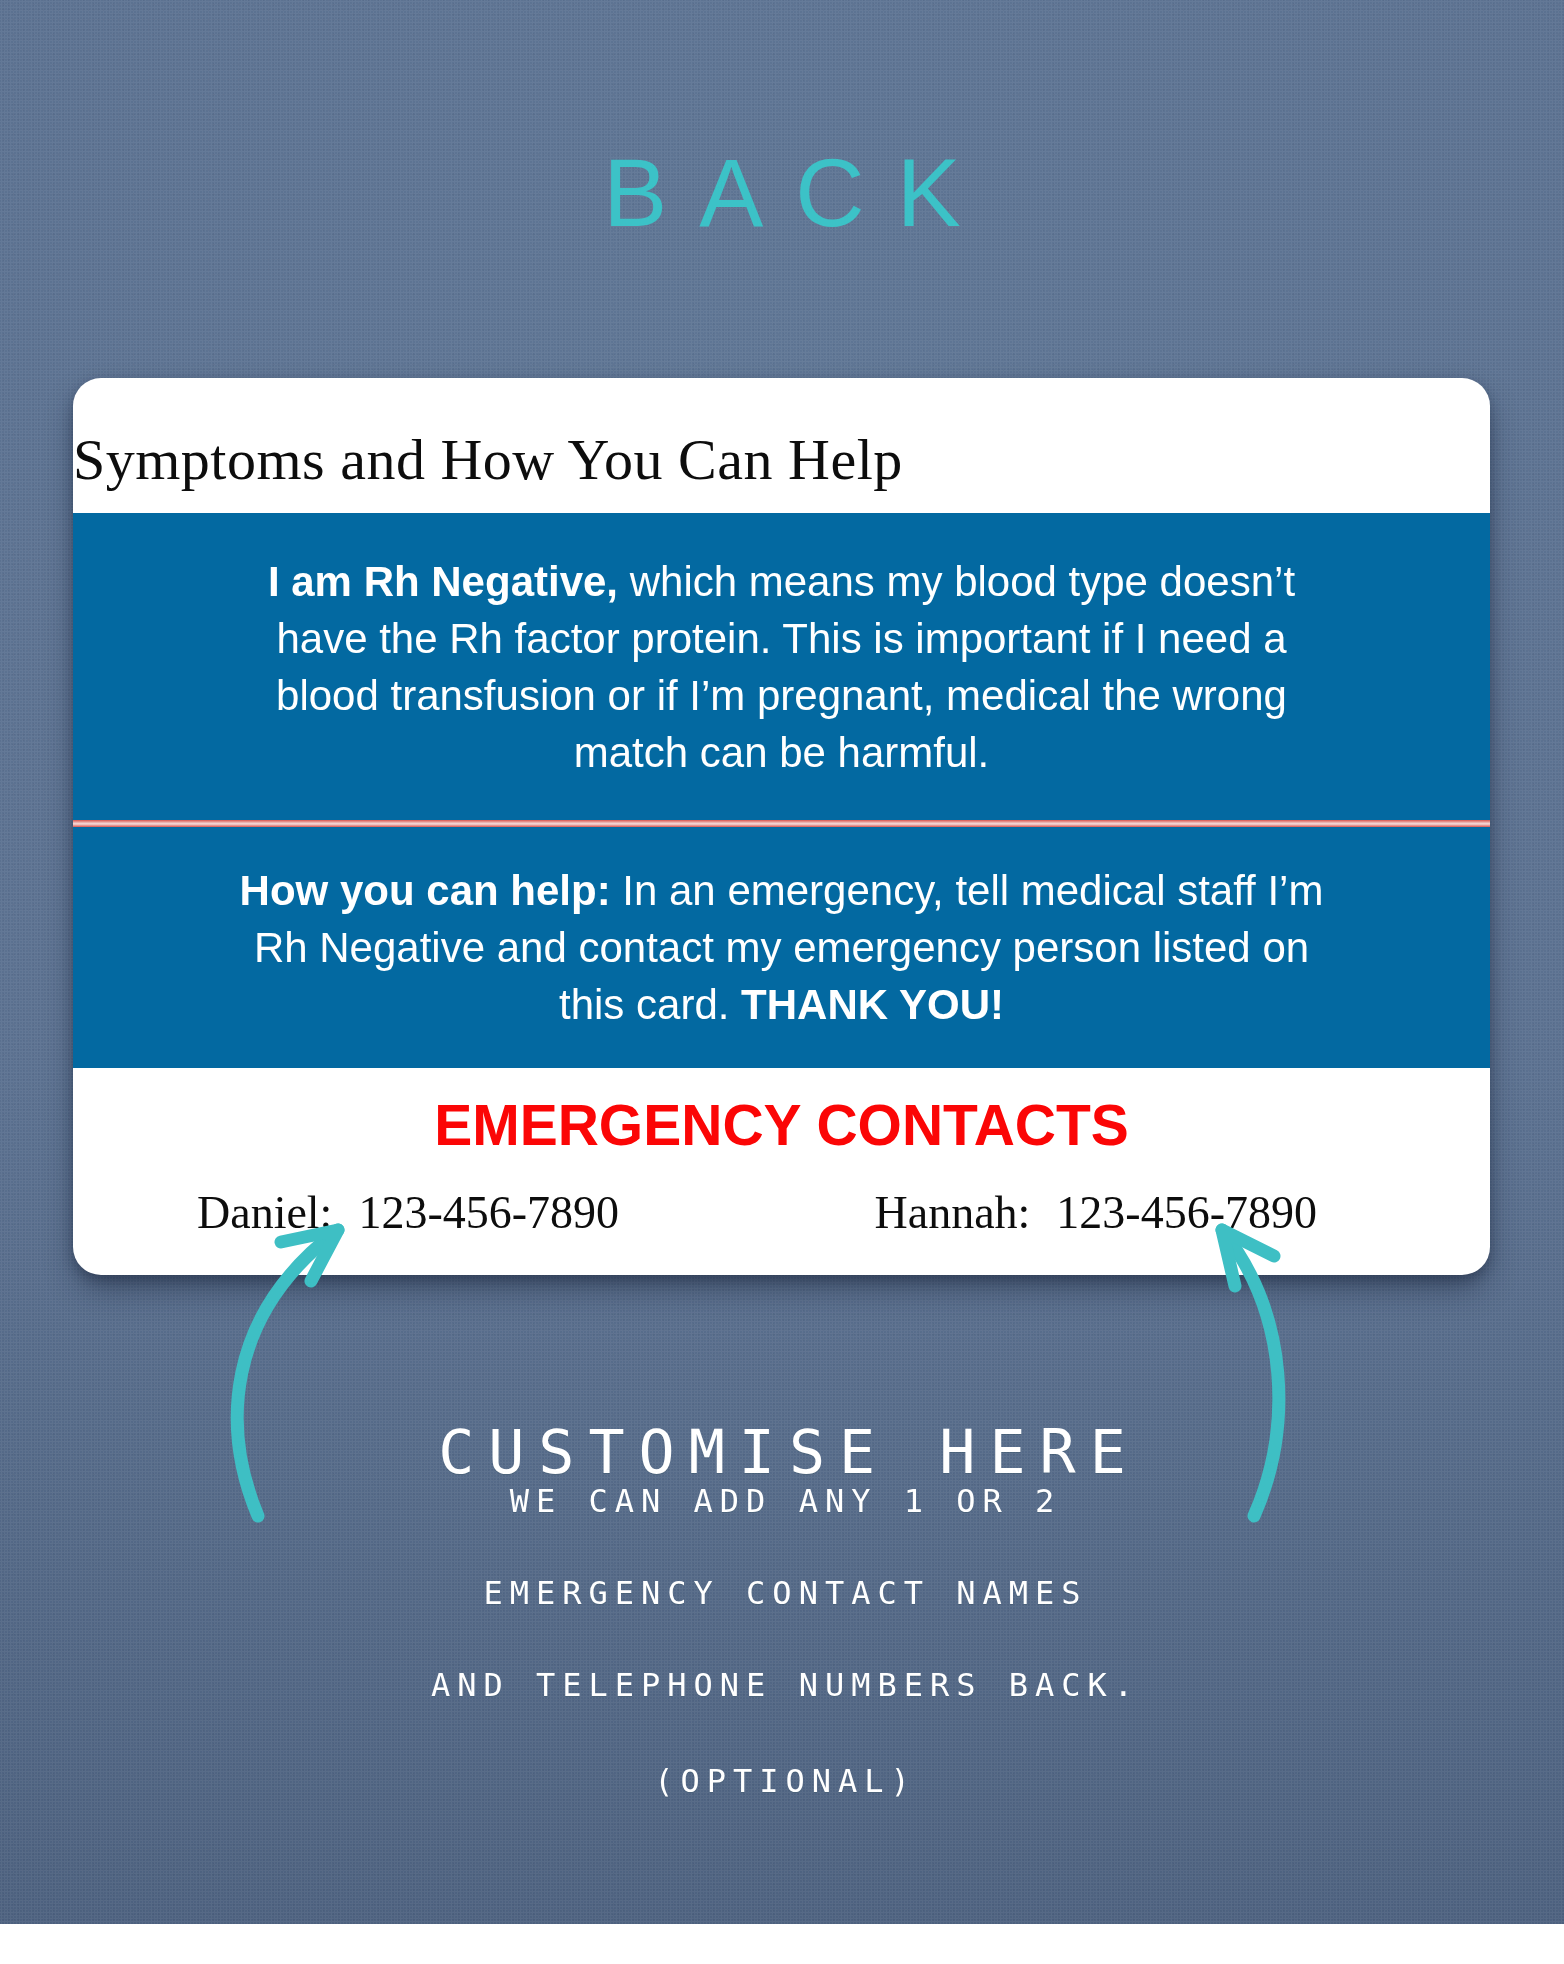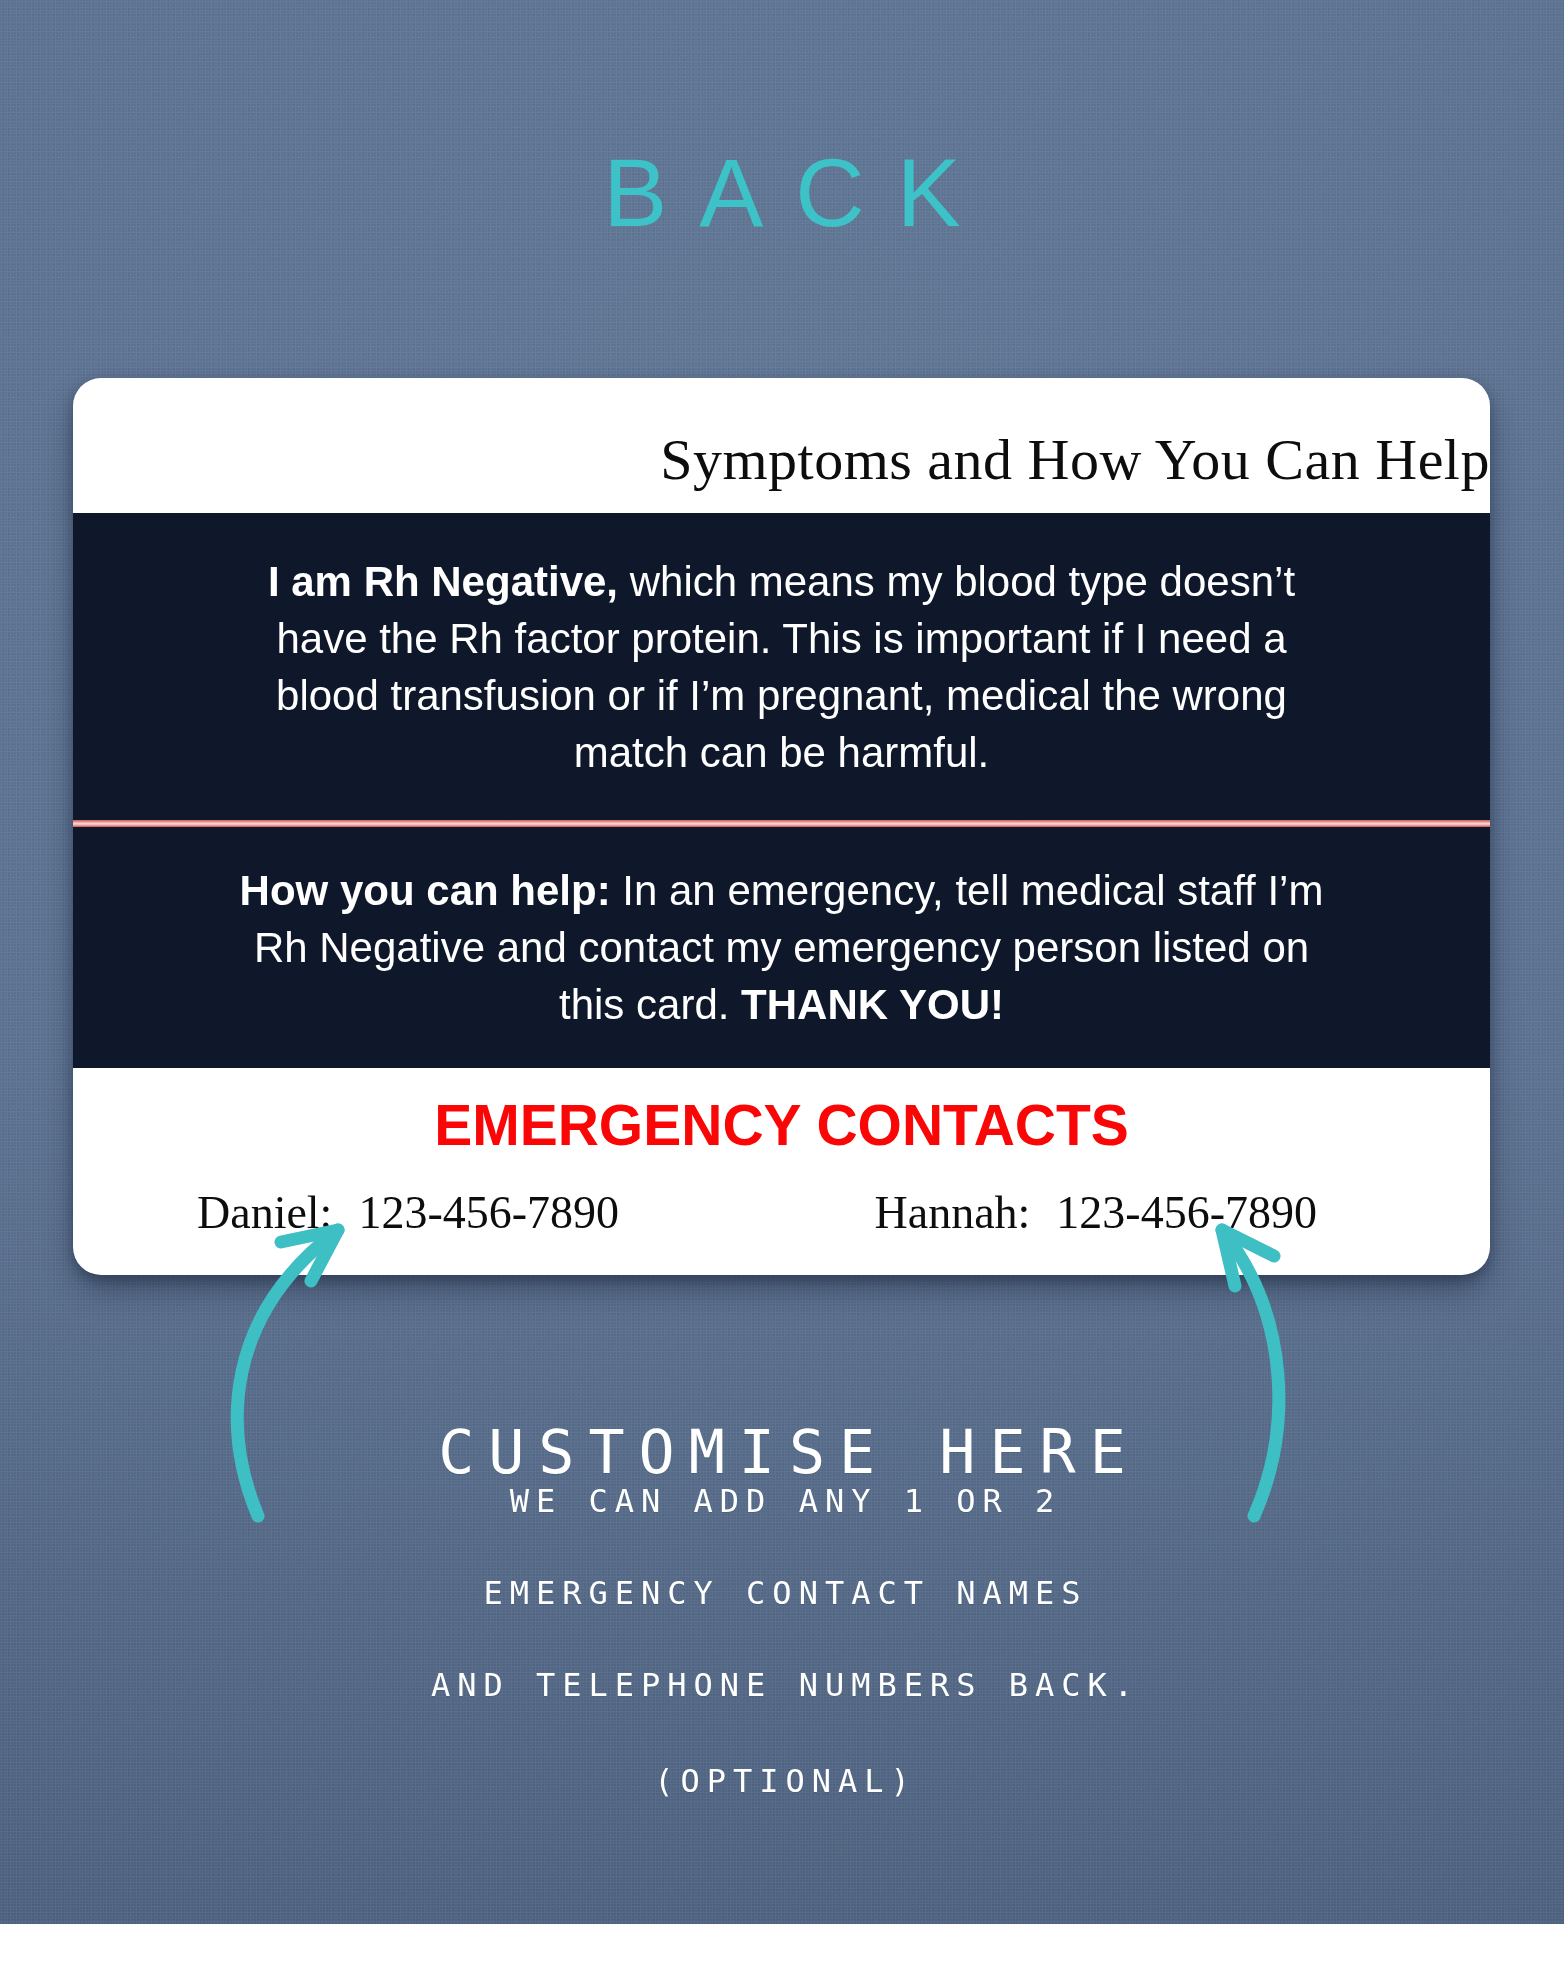--- a/index.html
+++ b/index.html
@@ -27,29 +27,29 @@
     box-sizing:border-box;
   }
 
   
   .card {
     position:absolute; z-index:3; left:73px; top:378px; width:1417px; height:897px;
     background:#ffffff; border-radius:28px; overflow:hidden;
     box-shadow: 0 16px 32px -4px rgba(15,25,45,0.45), 0 5px 12px rgba(15,25,45,0.28);
   }
   .card-header {
-    height:135px; display:flex; align-items:center; justify-content:flex-end;
+    height:135px; display:flex; align-items:center; justify-content:flex-start;
     padding-top:28px; box-sizing:border-box;
   }
   .card-title {
     font-family:"Liberation Serif","DejaVu Serif",serif;
     font-size:58px; color:#0d0d0d; letter-spacing:0.5px;
   }
   .red-section {
-    background:#0f172a; color:#ffffff;
+    background:#0369a1; color:#ffffff;
     display:flex; flex-direction:column; align-items:center; justify-content:center;
     font-size:42px; line-height:57px;
   }
   .red-section .line { white-space:nowrap; }
   .red-section b { font-weight:700; }
   .sec1 { height:307px; }
   .divider {
     height:7px;
     background:linear-gradient(to bottom, #d6554f 0%, #edbcba 40%, #f6dcdb 55%, #d6554f 100%);
   }

